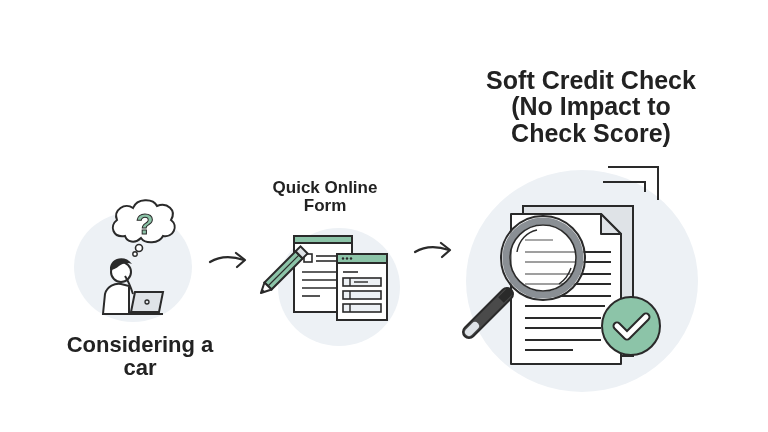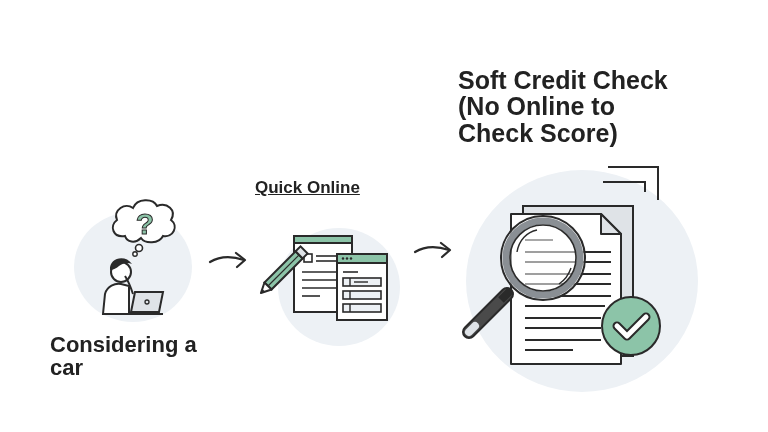--- a/index.html
+++ b/index.html
@@ -1,18 +1,18 @@
 <!DOCTYPE html>
 <html><head>
 <meta charset="utf-8">
 <style>
   html,body{margin:0;padding:0;}
   body{width:768px;height:432px;background:#ffffff;position:relative;overflow:hidden;font-family:"Liberation Sans","DejaVu Sans",sans-serif;color:#1f1f1f;}
   .circle{position:absolute;border-radius:50%;background:#edf1f5;}
-  .label{position:absolute;font-weight:700;text-align:left;color:#222;line-height:1.05;}
+  .label{position:absolute;font-weight:700;text-align:center;color:#222;line-height:1.05;}
   svg{position:absolute;overflow:visible;}
 </style>
 </head>
 <body>
 
 <div>
   <div class="circle" style="left:74px;top:212px;width:118px;height:110px;"></div>
   <svg style="left:95px;top:196px;" width="100" height="125" viewBox="0 0 100 125">
 
     <path d="M30 40 C18 42 14 30 22 24 C18 14 30 6 38 12 C42 2 58 2 62 10 C72 6 82 14 76 24 C84 30 78 42 68 40 C64 48 50 48 46 42 C40 48 32 46 30 40 Z" fill="#fff" stroke="#2a2a2a" stroke-width="2"></path>
@@ -32,22 +32,23 @@
   </svg>
   <div class="label" style="left:50px;top:333px;width:180px;font-size:22px;">Considering a car</div>
 </div>
 
 <svg style="left:208px;top:250px;" width="40" height="20" viewBox="0 0 40 20">
   <path d="M2 12 C12 6 24 6 36 10" fill="none" stroke="#2a2a2a" stroke-width="2.2" stroke-linecap="round"></path>
   <path d="M28 3 L37 10 L29 17" fill="none" stroke="#2a2a2a" stroke-width="2.2" stroke-linecap="round" stroke-linejoin="round"></path>
 </svg>
 
 <div>
-  <div class="label" style="left:255px;top:179px;width:140px;font-size:17px;text-decoration:underline;">
+  <div class="label" style="left:255px;top:179px;width:140px;font-size:17px;">
     <div>Quick Online</div>
+    <div>Form</div>
   </div>
   <div class="circle" style="left:278px;top:228px;width:122px;height:118px;"></div>
   <svg style="left:264px;top:234px;" width="130" height="92" viewBox="0 0 130 92">
 
     <rect x="30" y="2" width="58" height="76" fill="#fff" stroke="#2a2a2a" stroke-width="2"></rect>
     <rect x="30" y="2" width="58" height="7" fill="#8cc4a8" stroke="#2a2a2a" stroke-width="2"></rect>
     <rect x="40" y="20" width="8" height="8" fill="#fff" stroke="#2a2a2a" stroke-width="1.6"></rect>
     <line x1="52" y1="22" x2="72" y2="22" stroke="#2a2a2a" stroke-width="1.6"></line>
     <line x1="52" y1="27" x2="72" y2="27" stroke="#2a2a2a" stroke-width="1.6"></line>
     <line x1="38" y1="38" x2="76" y2="38" stroke="#2a2a2a" stroke-width="1.6"></line>
@@ -80,21 +81,21 @@
 </div>
 
 <svg style="left:413px;top:240px;" width="40" height="20" viewBox="0 0 40 20">
   <path d="M2 12 C12 6 24 6 36 10" fill="none" stroke="#2a2a2a" stroke-width="2.2" stroke-linecap="round"></path>
   <path d="M28 3 L37 10 L29 17" fill="none" stroke="#2a2a2a" stroke-width="2.2" stroke-linecap="round" stroke-linejoin="round"></path>
 </svg>
 
 <div>
   <div class="label" style="left:458px;top:67px;width:266px;font-size:25px;">
     <div>Soft Credit Check</div>
-    <div>(No Online to</div>
+    <div>(No Impact to</div>
     <div>Check Score)</div>
   </div>
   <div class="circle" style="left:466px;top:170px;width:232px;height:222px;"></div>
   <svg style="left:455px;top:160px;" width="250" height="230" viewBox="0 0 250 230">
 
     <path d="M153 7 L203 7 L203 40" fill="none" stroke="#2a2a2a" stroke-width="2"></path>
     <path d="M148 22 L190 22 L190 32" fill="none" stroke="#2a2a2a" stroke-width="2"></path>
 
     <rect x="68" y="46" width="110" height="150" fill="#dfe3e7" stroke="#2a2a2a" stroke-width="2"></rect>
 

